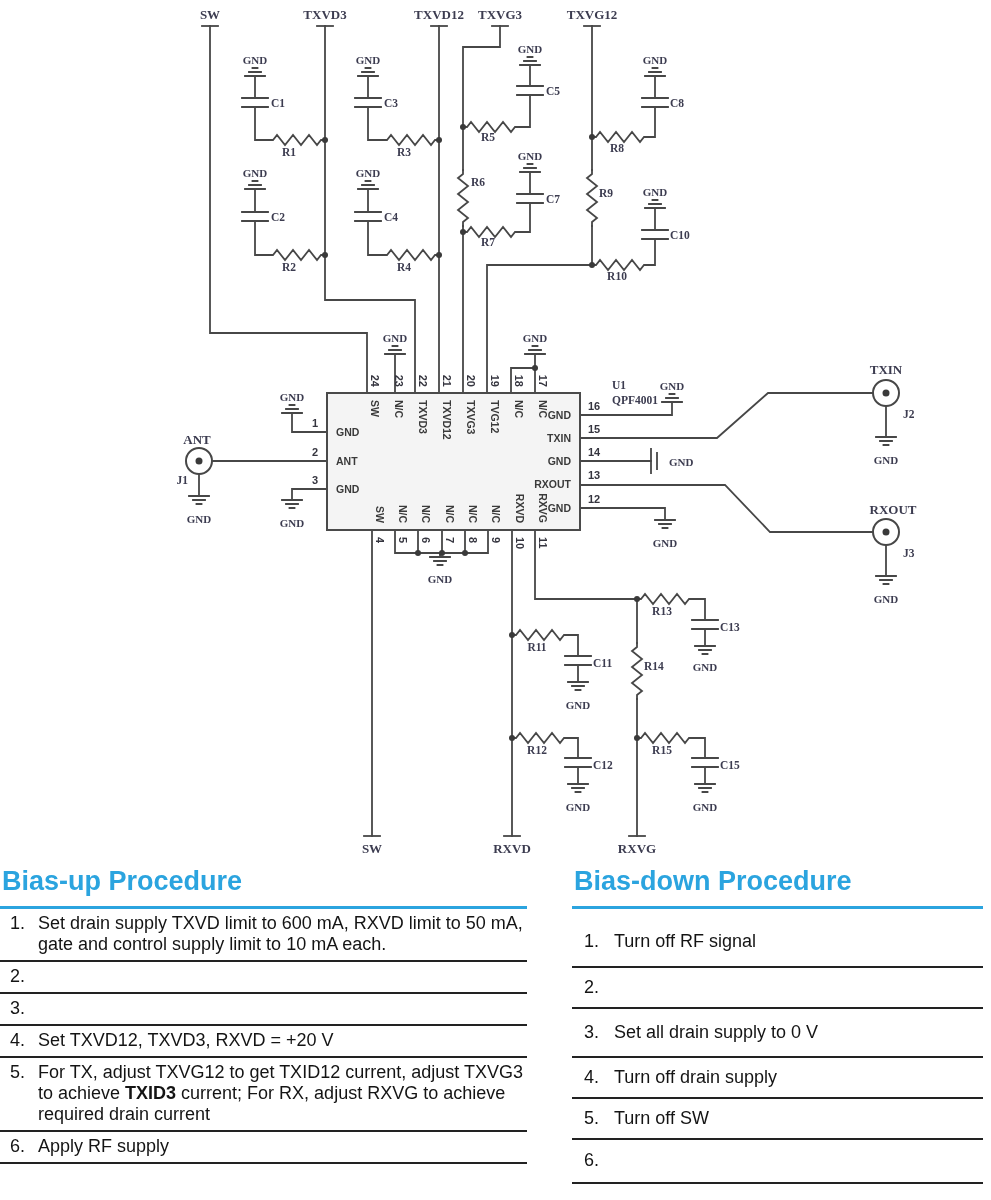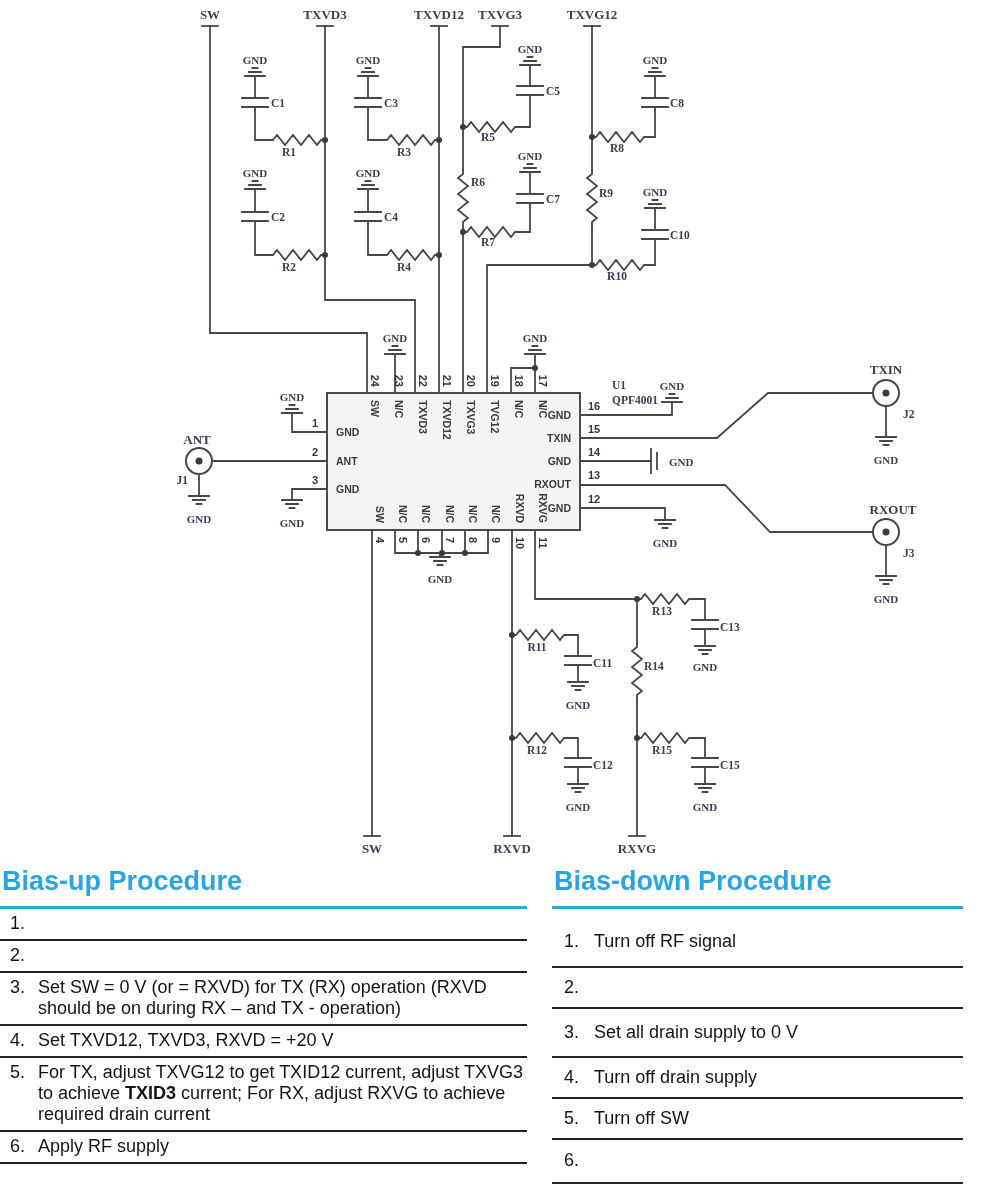--- a/index.html
+++ b/index.html
@@ -13,21 +13,21 @@
   .pnum{font:bold 11px "Liberation Sans",sans-serif;fill:#35353f;}
   .pname{font:bold 10.5px "Liberation Sans",sans-serif;fill:#3a3a3a;}
   .wire{stroke:#474747;stroke-width:1.8;fill:none;stroke-linecap:square;}
   .icbody{fill:#f4f4f4;stroke:#4a4a4a;stroke-width:2;}
   .dot{fill:#3a3a3a;stroke:none;}
   .connc{fill:#ffffff;stroke:#474747;stroke-width:2;}
   .conndot{fill:#3a3a3a;}
   .procs{position:absolute;top:866px;left:0;width:991px;display:flex;}
   .col{box-sizing:border-box;}
   .col-left{width:527px;}
-  .col-right{width:411px;margin-left:25px;}
+  .col-right{width:411px;margin-left:45px;}
   .col h2{margin:0;padding:0 0 9px 2px;font-size:27px;font-weight:bold;
           color:#2ba4df;border-bottom:3px solid #2ba4df;}
   .item{display:flex;border-bottom:2px solid #222222;font-size:18px;
         line-height:21px;color:#141414;}
   .col-left .item{padding:4px 0 5px;}
   .num{flex:0 0 28px;margin-left:10px;}
   .txt{flex:1;padding-right:4px;}
   .col-right .item{padding:9px 0 9px;}
   .col-right .item:nth-of-type(1){padding:22px 0 14px;}
   .col-right .item:nth-of-type(3){padding:13px 0 13px;}
@@ -309,27 +309,27 @@
     <text class="pname" transform="translate(516 523) rotate(90)" text-anchor="end">RXVD</text>
     <text class="pname" transform="translate(539 523) rotate(90)" text-anchor="end">RXVG</text>
   </g>
 </svg>
 
 <div class="procs">
   <section class="col col-left">
     <h2>Bias-up Procedure</h2>
     <div class="item">
       <span class="num">1.</span>
+      <span class="txt">Set drain supply TXVD limit to 600 mA, RXVD limit to 50 mA, gate and control supply limit to 10 mA each.</span>
     </div>
     <div class="item">
       <span class="num">2.</span>
     </div>
     <div class="item">
       <span class="num">3.</span>
-      <span class="txt">Set SW = 0 V (or = RXVD) for TX (RX) operation (RXVD should be on during RX – and TX - operation)</span>
     </div>
     <div class="item">
       <span class="num">4.</span>
       <span class="txt">Set TXVD12, TXVD3, RXVD = +20 V</span>
     </div>
     <div class="item">
       <span class="num">5.</span>
       <span class="txt"><span>For TX, adjust TXVG12 to get TXID12 current, adjust TXVG3 to achieve </span><b>TXID3</b><span> current; For RX, adjust RXVG to achieve required drain current</span></span>
     </div>
     <div class="item">

